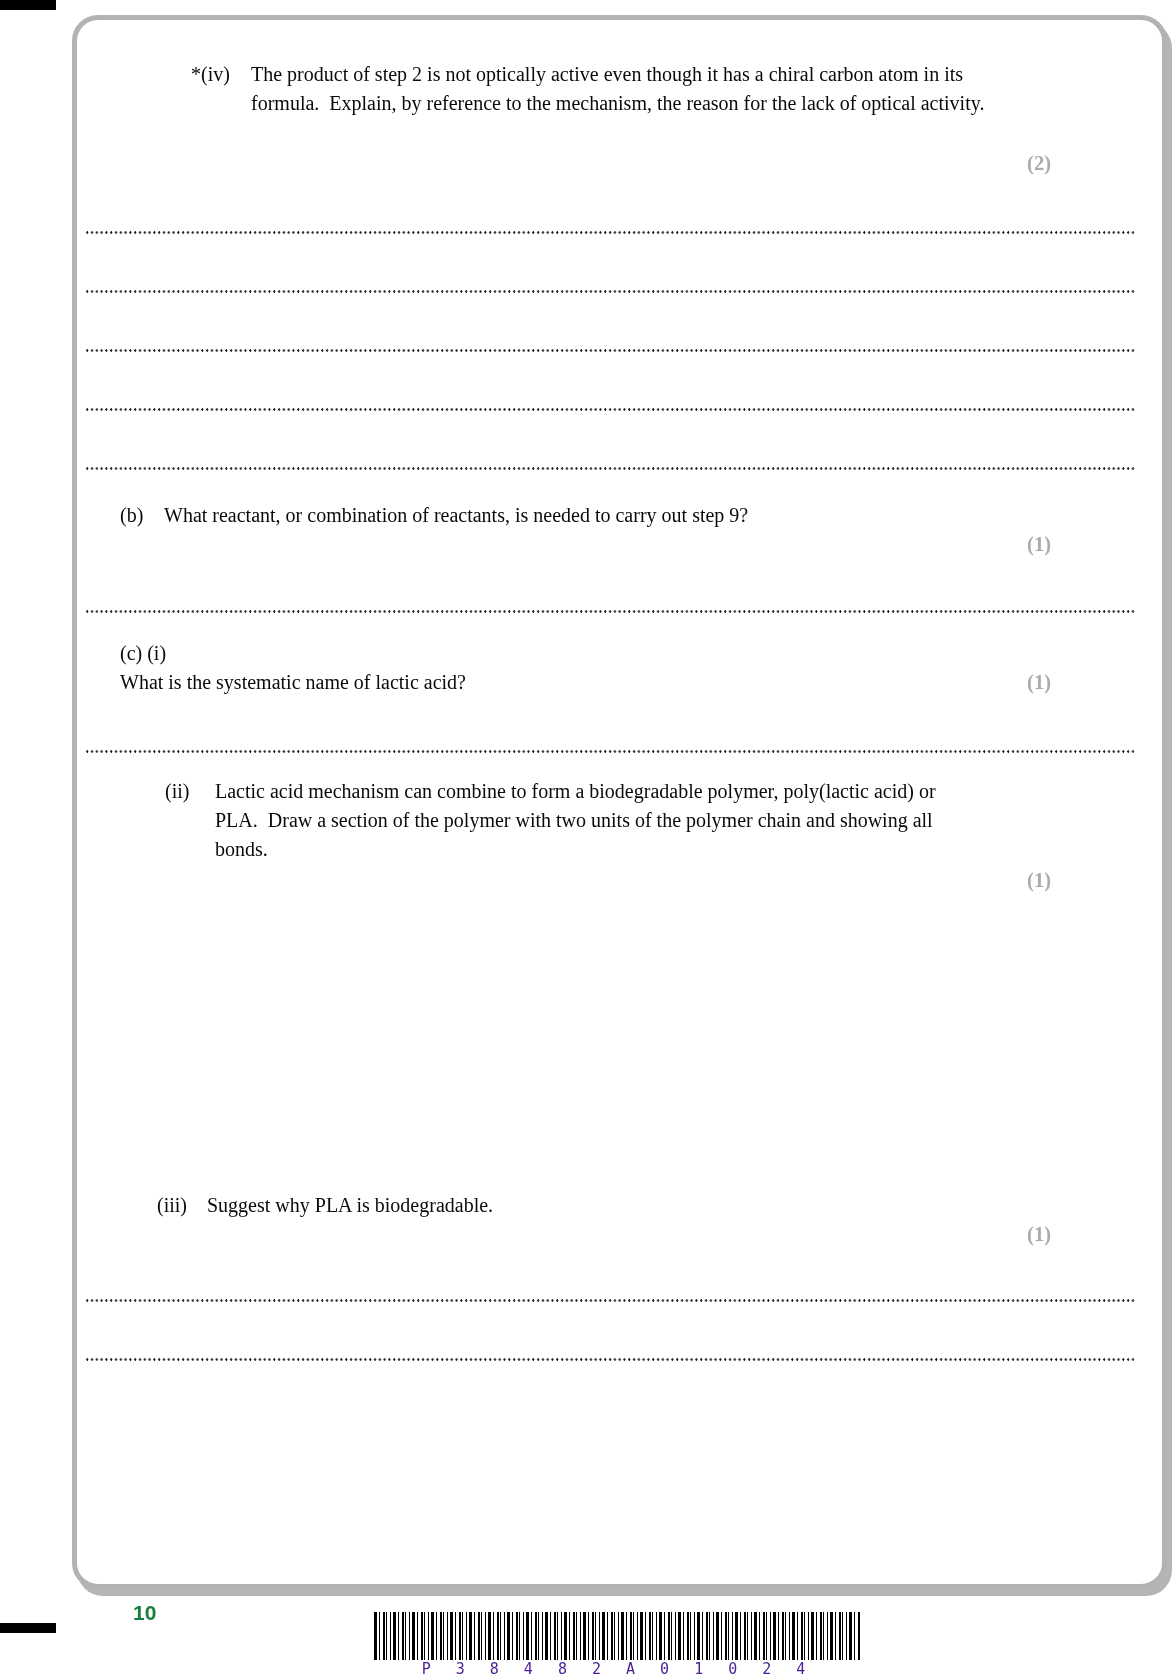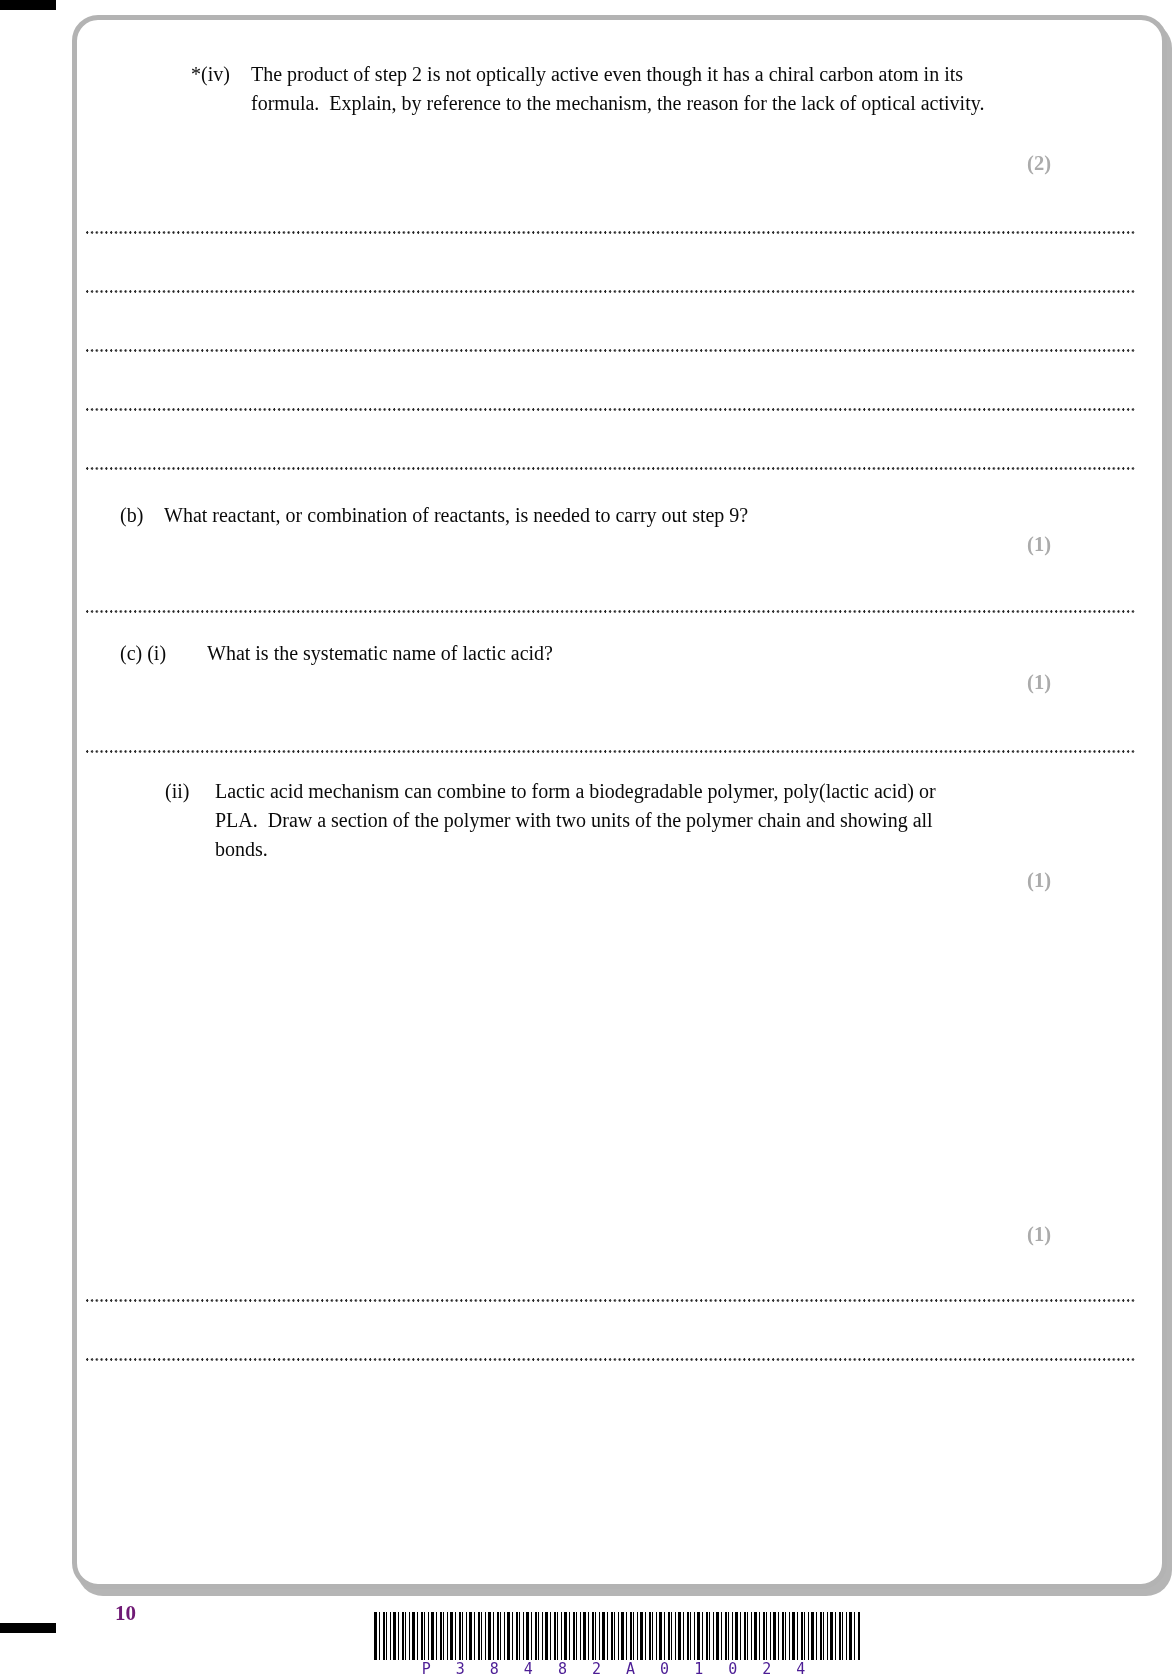--- a/index.html
+++ b/index.html
@@ -60,26 +60,26 @@
     position: absolute;
     left: 9px;
     width: 1049px;
     height: 3px;
     background-image: radial-gradient(circle at 1.2px 1.5px, #232323 1.05px, rgba(0,0,0,0) 1.3px);
     background-size: 4.8px 3px;
     background-repeat: repeat-x;
   }
   .pagenum {
     position: absolute;
-    left: 115px;
+    left: 133px;
     top: 1601px;
-    font-family: Liberation Serif, serif;
+    font-family: Liberation Sans, sans-serif;
     font-weight: bold;
     font-size: 21px;
-    color: #701a75;
+    color: #15803d;
   }
   .barcode {
     position: absolute;
     left: 374px;
     top: 1612px;
     width: 487px;
     height: 67px;
   }
   .barcode-bars {
     width: 100%;
@@ -117,21 +117,21 @@
   .line-3 { top: 329px; }
   .line-4 { top: 388px; }
   .line-5 { top: 447px; }
 
   .q-b         { top: 481px;  left: 43px; }
   .q-b .qmarker    { width: 44px; }
   .q-b .qtext      { width: 900px; }
   .mark-b      { top: 512px; }
   .line-b      { top: 590px; }
 
-  .q-ci        { top: 619px;  left: 43px; }
+  .q-ci        { top: 619px;  left: 43px; flex-direction: column; }
   .q-ci .qmarker   { width: 87px; }
   .q-ci .qtext     { width: 830px; }
   .mark-ci     { top: 650px; }
   .line-ci     { top: 730px; }
 
   .q-cii       { top: 757px;  left: 88px; }
   .q-cii .qmarker  { width: 50px; }
   .q-cii .qtext    { width: 742px; }
   .mark-cii    { top: 848px; }
 
@@ -177,20 +177,24 @@
     </div>
     <div class="mark mark-ci">(1)</div>
     <div class="dotline line-ci"></div>
 
     <div class="qrow q-cii">
       <span class="qmarker">(ii)</span>
       <span class="qtext"><span>Lactic acid mechanism can combine to form a biodegradable polymer, poly(lactic acid) or PLA.  Draw a section of the polymer with </span><span class="qbold">two</span><span> units of the polymer chain and showing all bonds.</span></span>
     </div>
     <div class="mark mark-cii">(1)</div>
 
+    <div class="qrow q-ciii">
+      <span class="qmarker">(iii)</span>
+      <span class="qtext">Suggest why PLA is biodegradable.</span>
+    </div>
     <div class="mark mark-ciii">(1)</div>
     <div class="dotline line-ciii-1"></div>
     <div class="dotline line-ciii-2"></div>
 
   </div>
 
   <div class="pagenum">10</div>
 
   <div class="barcode">
     <div class="barcode-bars"></div>

